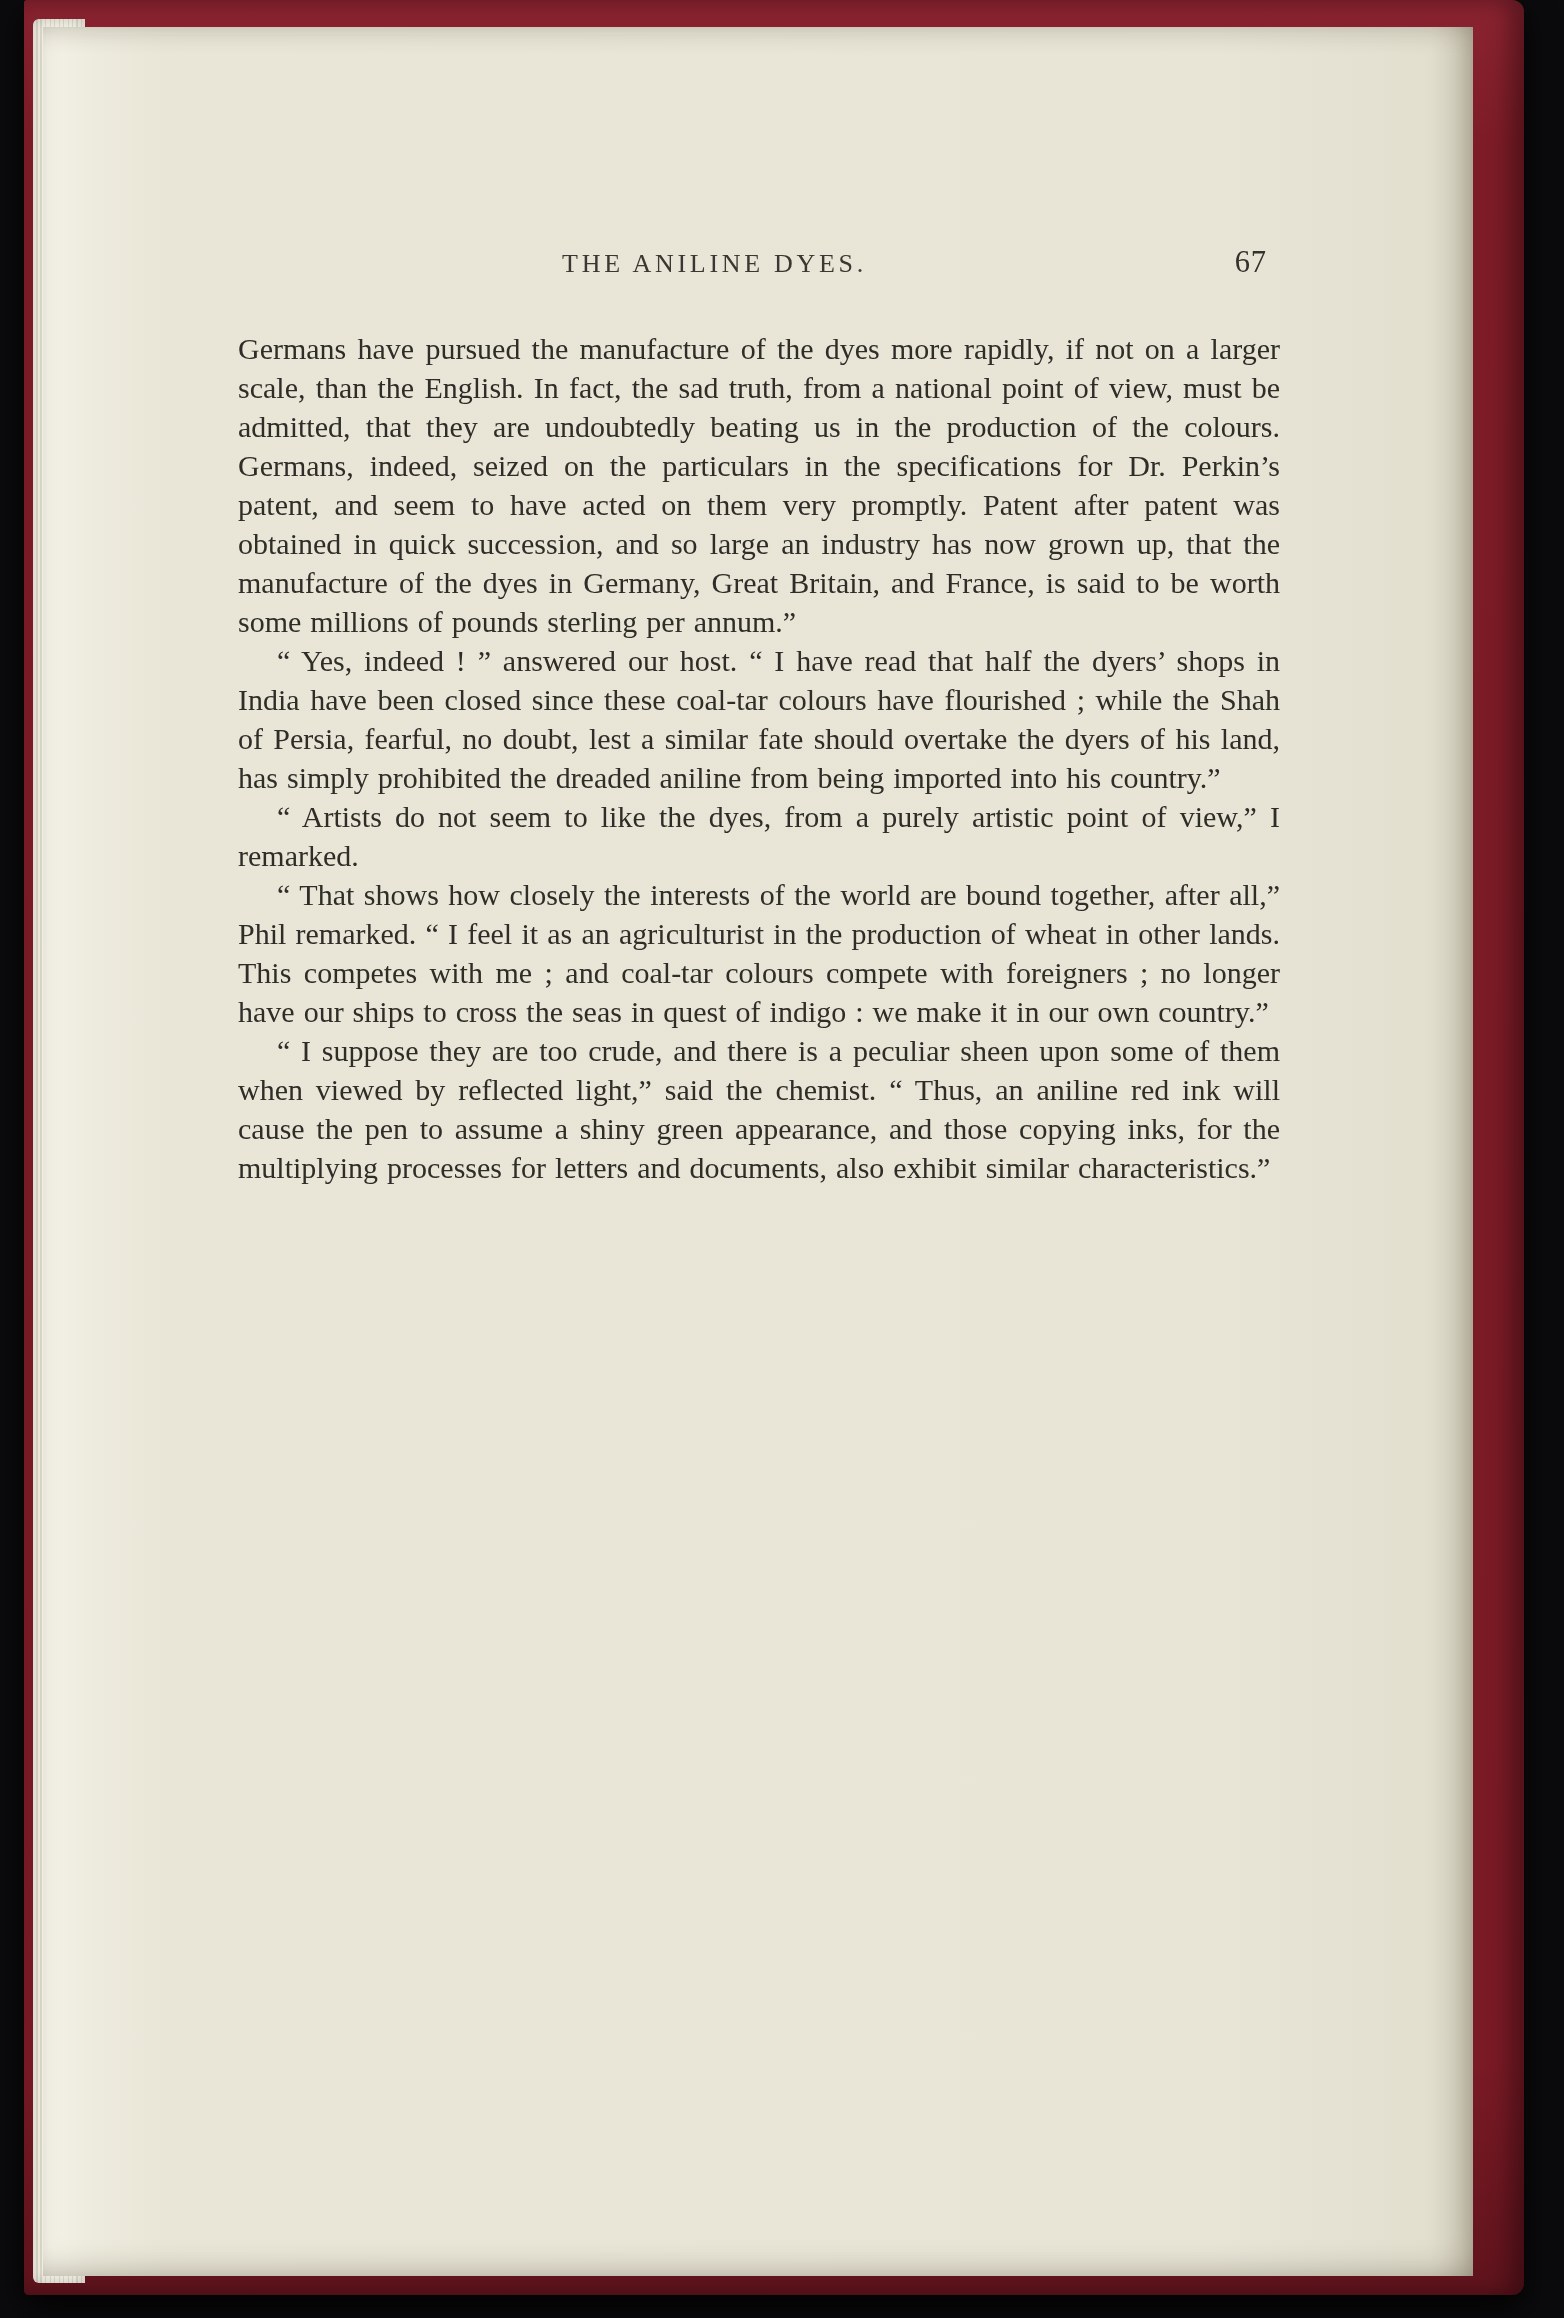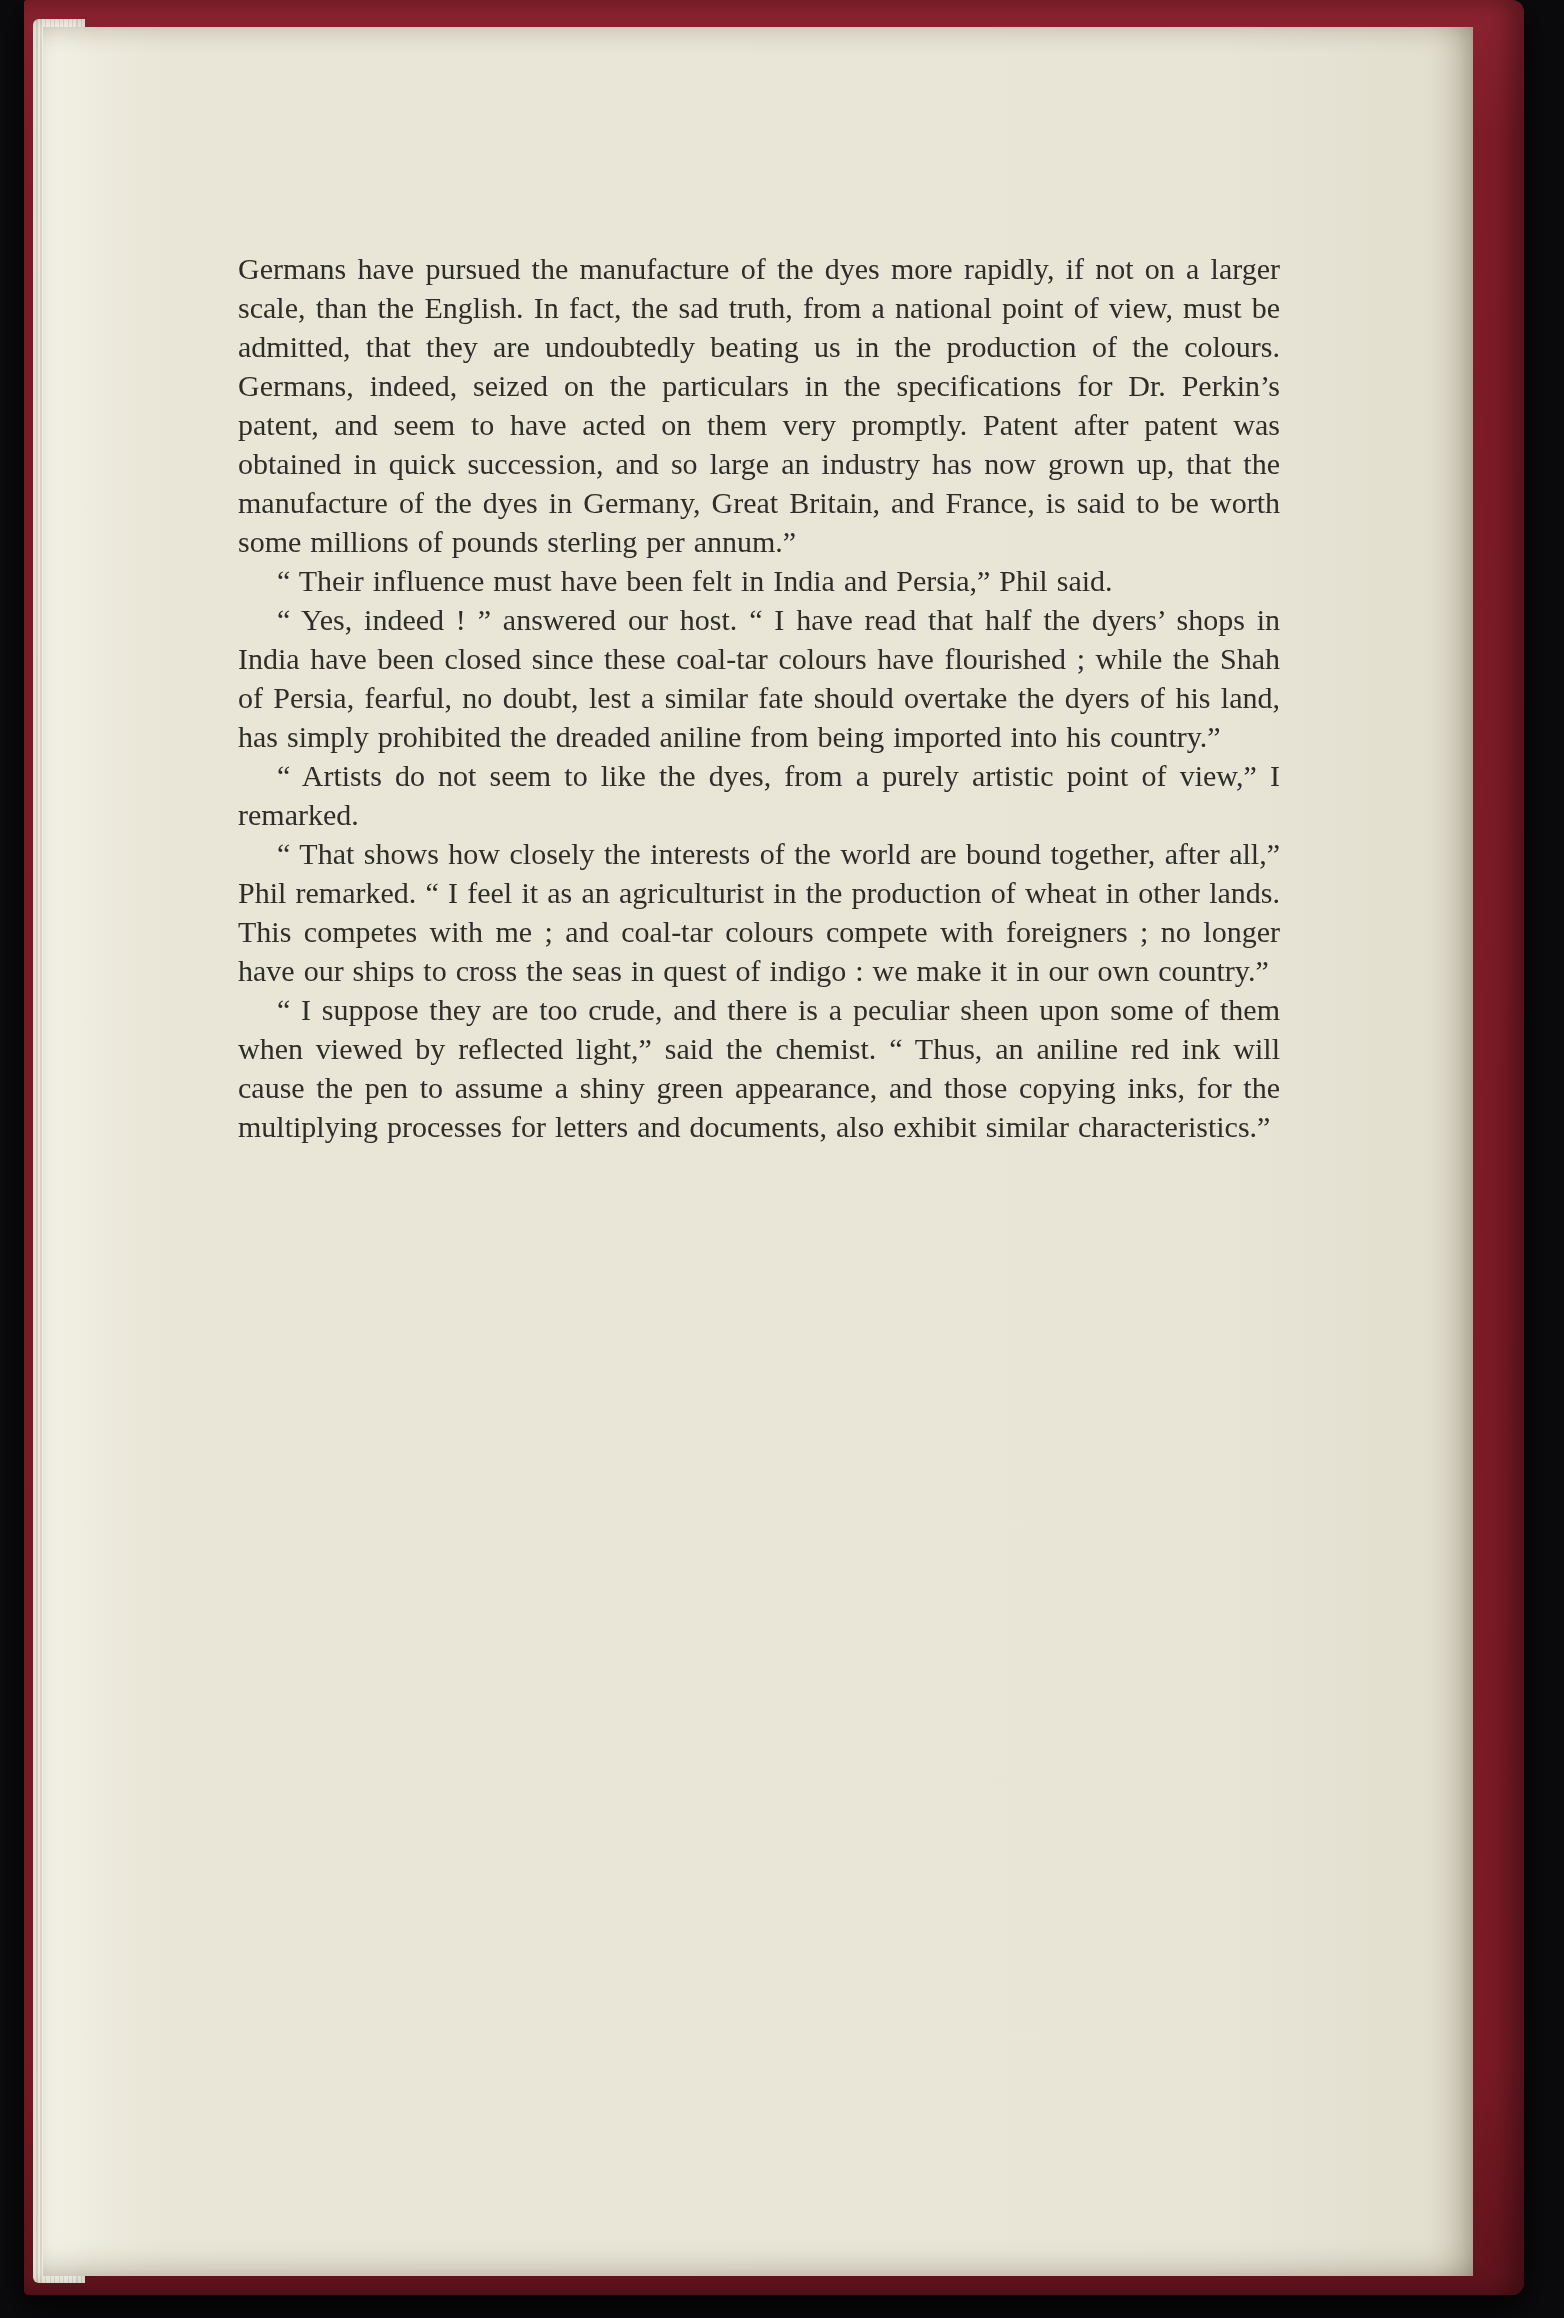--- a/index.html
+++ b/index.html
@@ -86,24 +86,27 @@
 </style>
 </head>
 <body>
 
 <div class="book-cover"></div>
 <div class="page-stack"></div>
 
 <div class="page">
   <div class="text-block">
 
+    <div class="page-header">
+      <div class="running-title">THE ANILINE DYES.</div>
+      <div class="folio-number">67</div>
+    </div>
 
     <div class="body-text">
       <p>Germans have pursued the manufacture of the dyes more rapidly, if not on a larger scale, than the English. In fact, the sad truth, from a national point of view, must be admitted, that they are undoubtedly beating us in the production of the colours. Germans, indeed, seized on the particulars in the specifications for Dr. Perkin’s patent, and seem to have acted on them very promptly. Patent after patent was obtained in quick succession, and so large an industry has now grown up, that the manufacture of the dyes in Germany, Great Britain, and France, is said to be worth some millions of pounds sterling per annum.”</p>
-      <p class="indent">“ Their influence must have been felt in India and Persia,” Phil said.</p>
       <p class="indent">“ Yes, indeed ! ” answered our host. “ I have read that half the dyers’ shops in India have been closed since these coal-tar colours have flourished ; while the Shah of Persia, fearful, no doubt, lest a similar fate should overtake the dyers of his land, has simply prohibited the dreaded aniline from being imported into his country.”</p>
       <p class="indent">“ Artists do not seem to like the dyes, from a purely artistic point of view,” I remarked.</p>
       <p class="indent">“ That shows how closely the interests of the world are bound together, after all,” Phil remarked. “ I feel it as an agriculturist in the production of wheat in other lands. This competes with me ; and coal-tar colours compete with foreigners ; no longer have our ships to cross the seas in quest of indigo : we make it in our own country.”</p>
       <p class="indent">“ I suppose they are too crude, and there is a peculiar sheen upon some of them when viewed by reflected light,” said the chemist. “ Thus, an aniline red ink will cause the pen to assume a shiny green appearance, and those copying inks, for the multiplying processes for letters and documents, also exhibit similar characteristics.”</p>
     </div>
 
   </div>
 </div>
 
 

